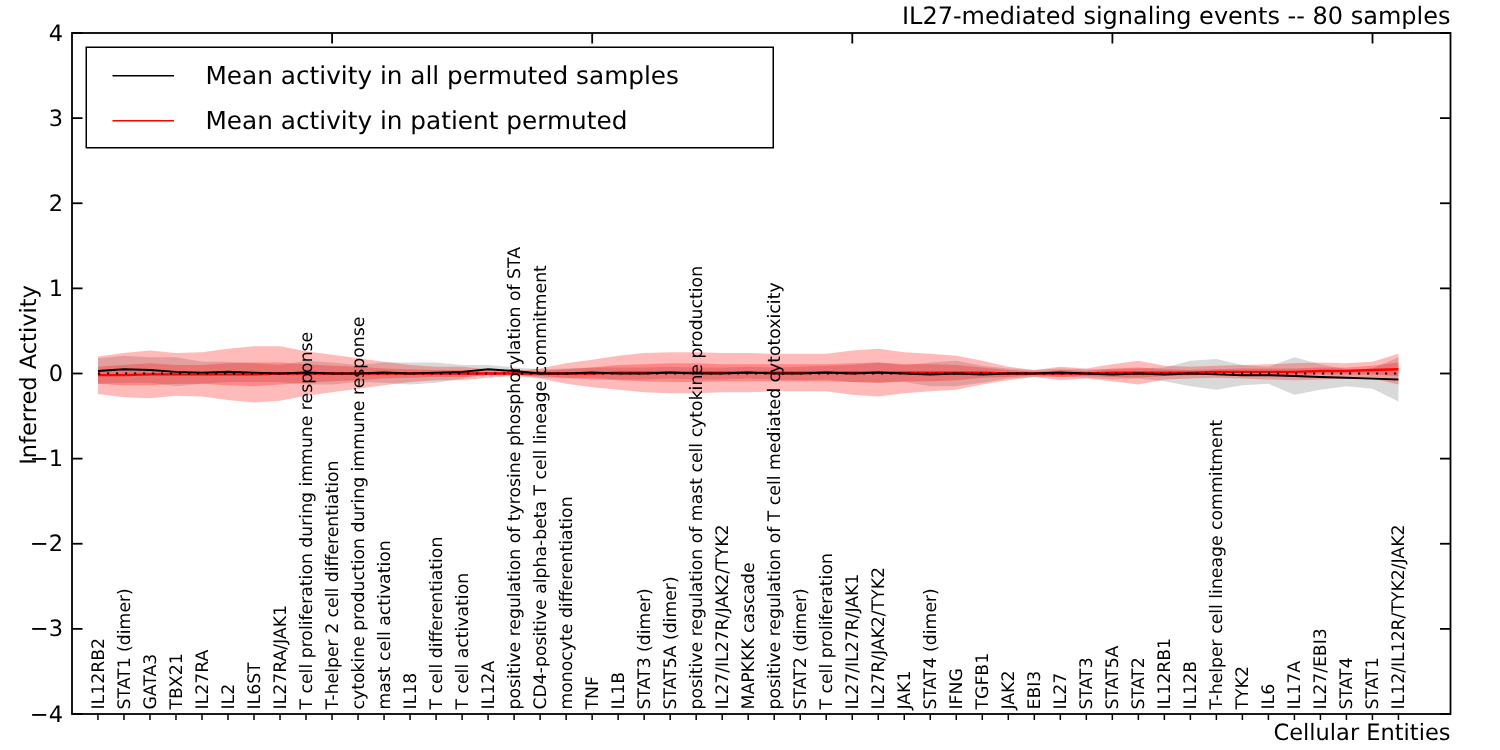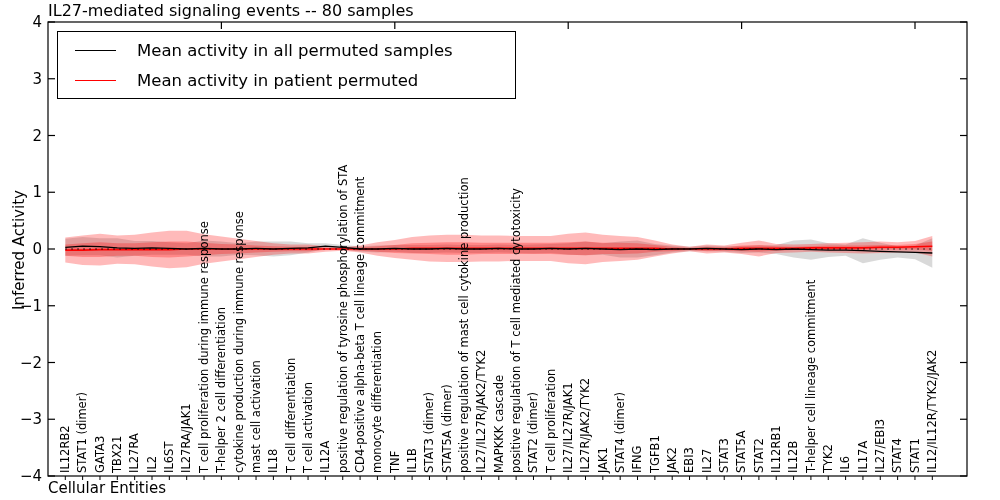--- a/index.html
+++ b/index.html
@@ -1,23 +1,23 @@
 <!DOCTYPE html>
 <html><head>
 <meta charset="utf-8">
 <style>
   html,body{margin:0;padding:0;background:#fff;}
   .figure{position:relative;width:1000px;height:500px;background:#ffffff;overflow:hidden;
           font-family:"DejaVu Sans","Liberation Sans",sans-serif;color:#000;}
   .chart-svg{position:absolute;left:0;top:0;}
-  .chart-title{position:absolute;left:48px;top:1px;width:919px;text-align:left;
+  .chart-title{position:absolute;left:48px;top:1px;width:919px;text-align:right;
                font-size:16px;color:#000;}
   .ylabel{position:absolute;left:-51px;top:241px;width:140px;text-align:center;font-size:15px;
           transform:rotate(-90deg);transform-origin:center;}
-  .xlabel{position:absolute;left:48px;top:479px;width:919px;text-align:left;font-size:15px;}
+  .xlabel{position:absolute;left:48px;top:479px;width:919px;text-align:right;font-size:15px;}
   .legend{position:absolute;left:57px;top:31px;width:459px;height:68px;background:#fff;
           border:1.6px solid #000;display:flex;flex-direction:column;justify-content:space-around;
           box-sizing:border-box;padding:3px 0;}
   .legend-row{display:flex;align-items:center;}
   .legend-line{width:41px;height:0;border-top:1.8px solid #000;margin-left:17px;margin-right:21px;flex:0 0 auto;}
   .legend-label{font-size:16.5px;white-space:nowrap;}
 </style>
 </head>
 <body>
 

